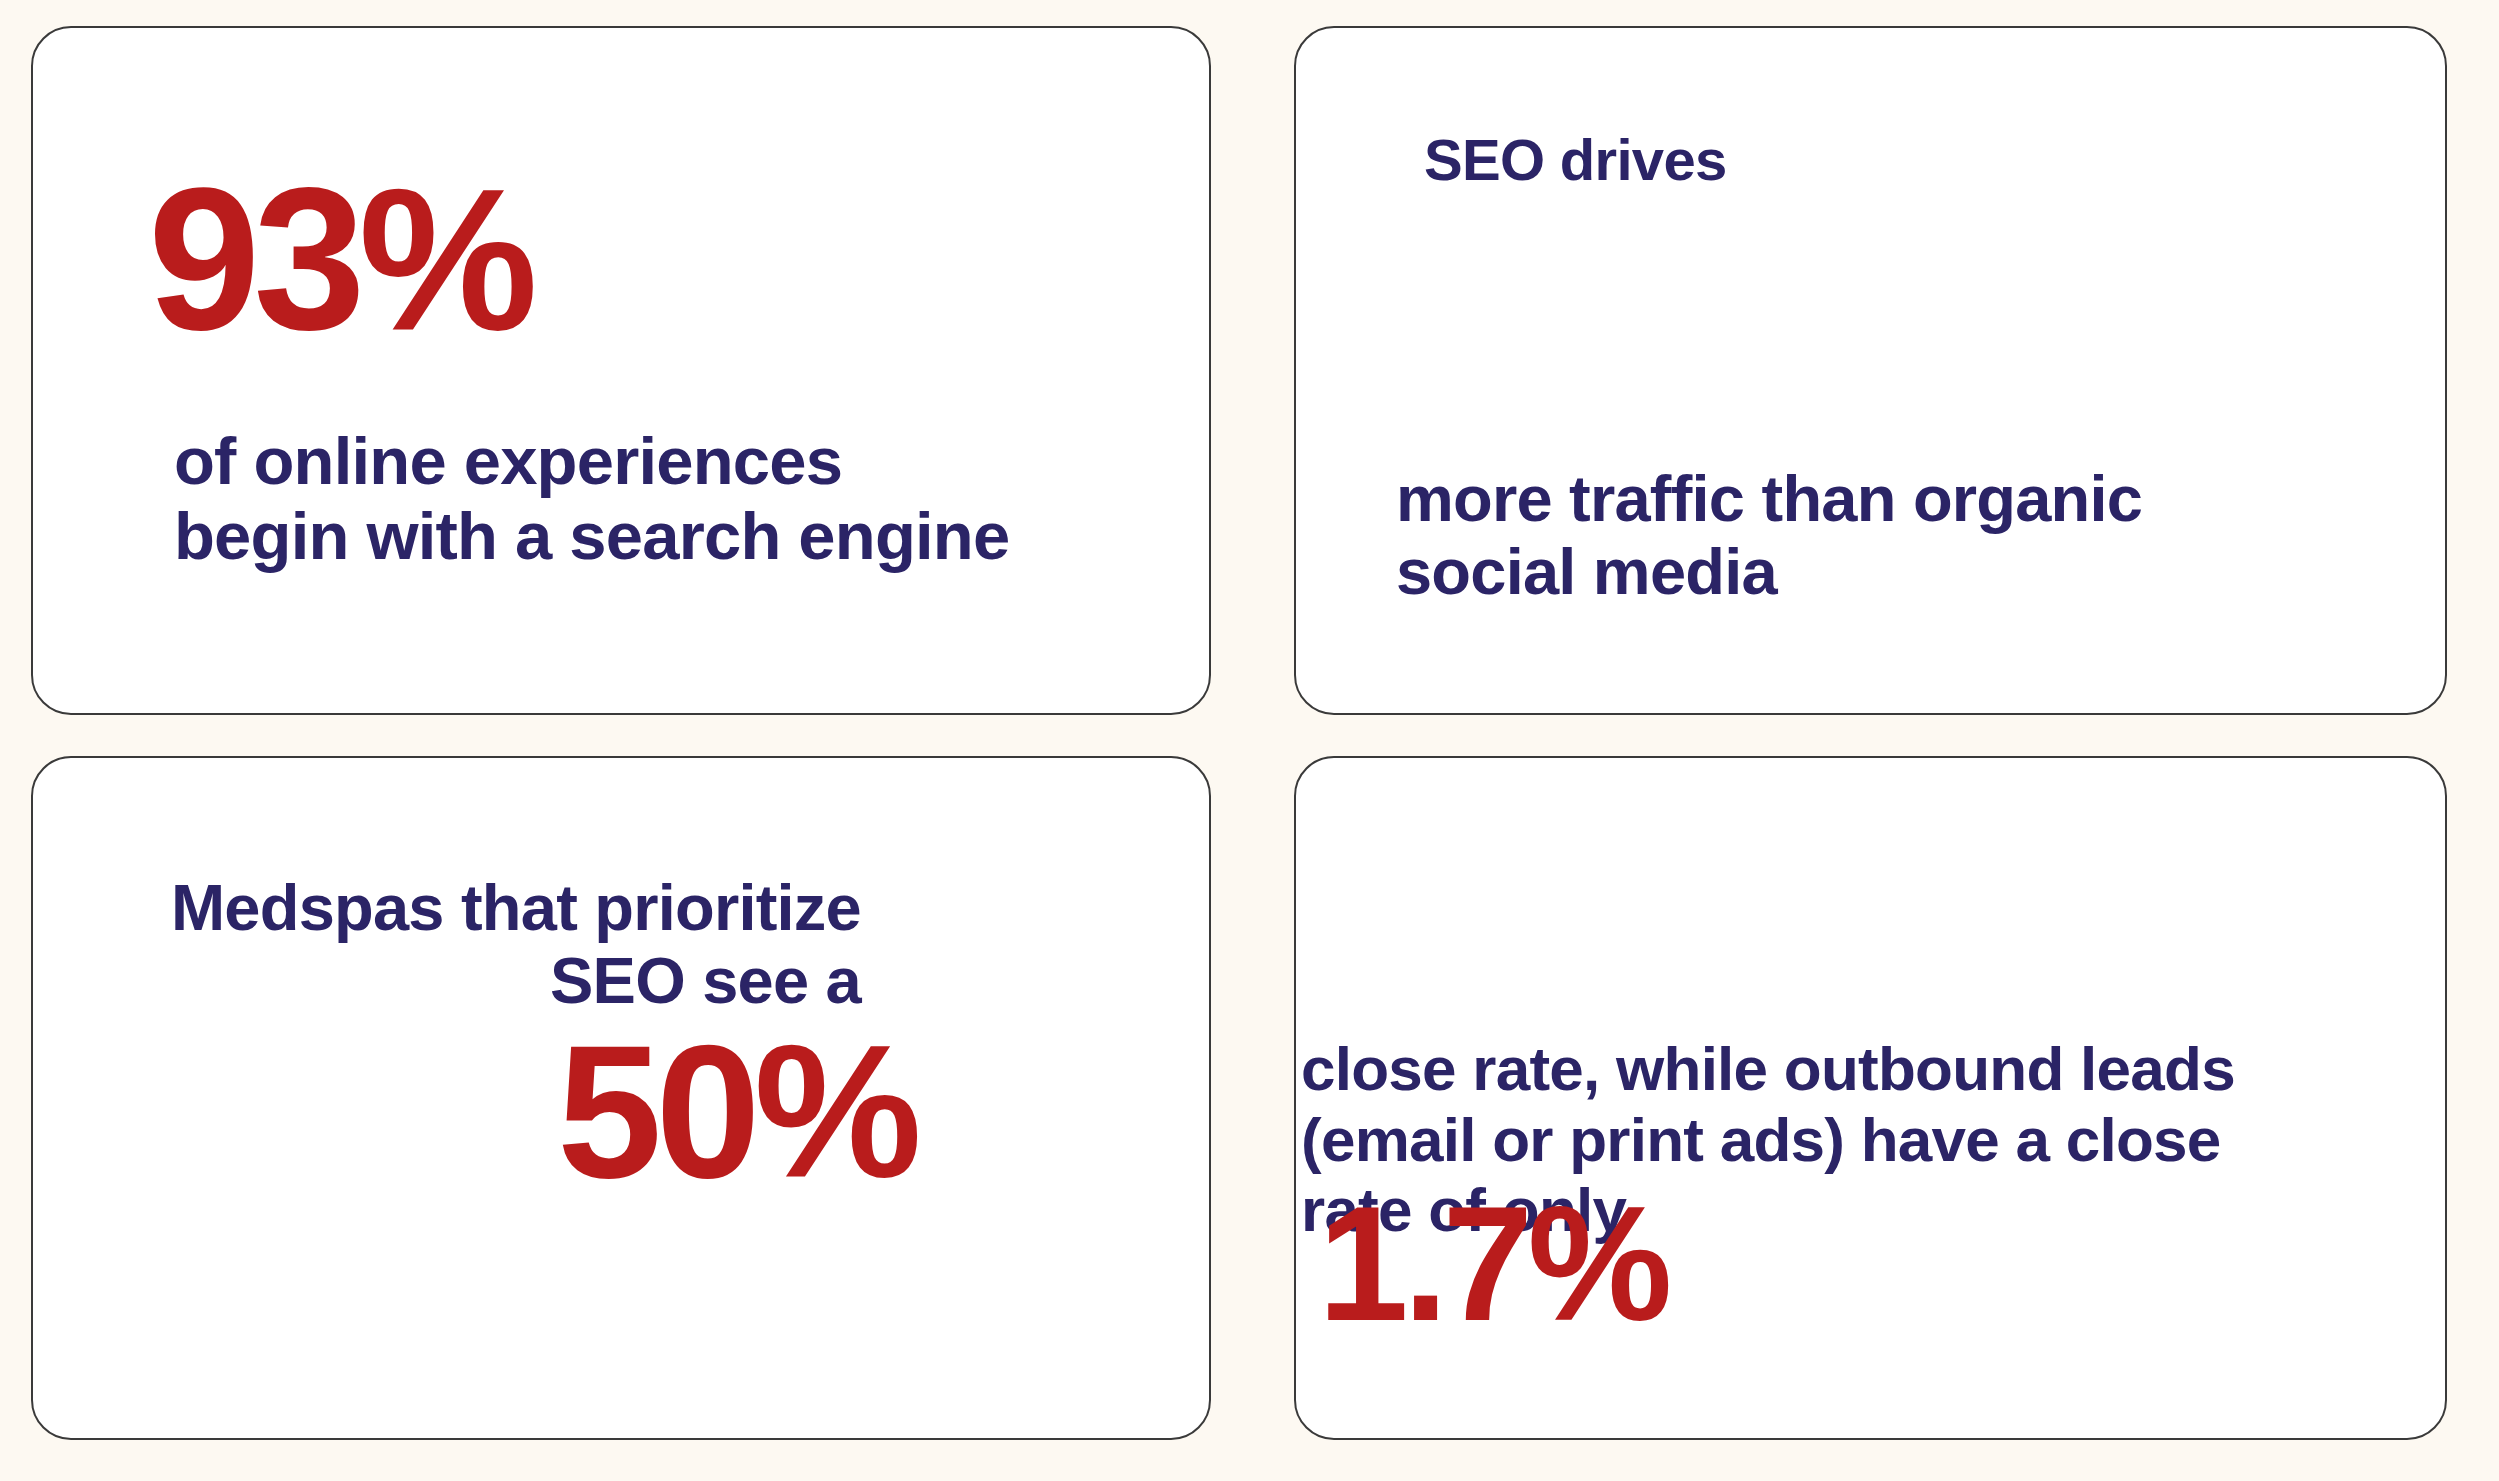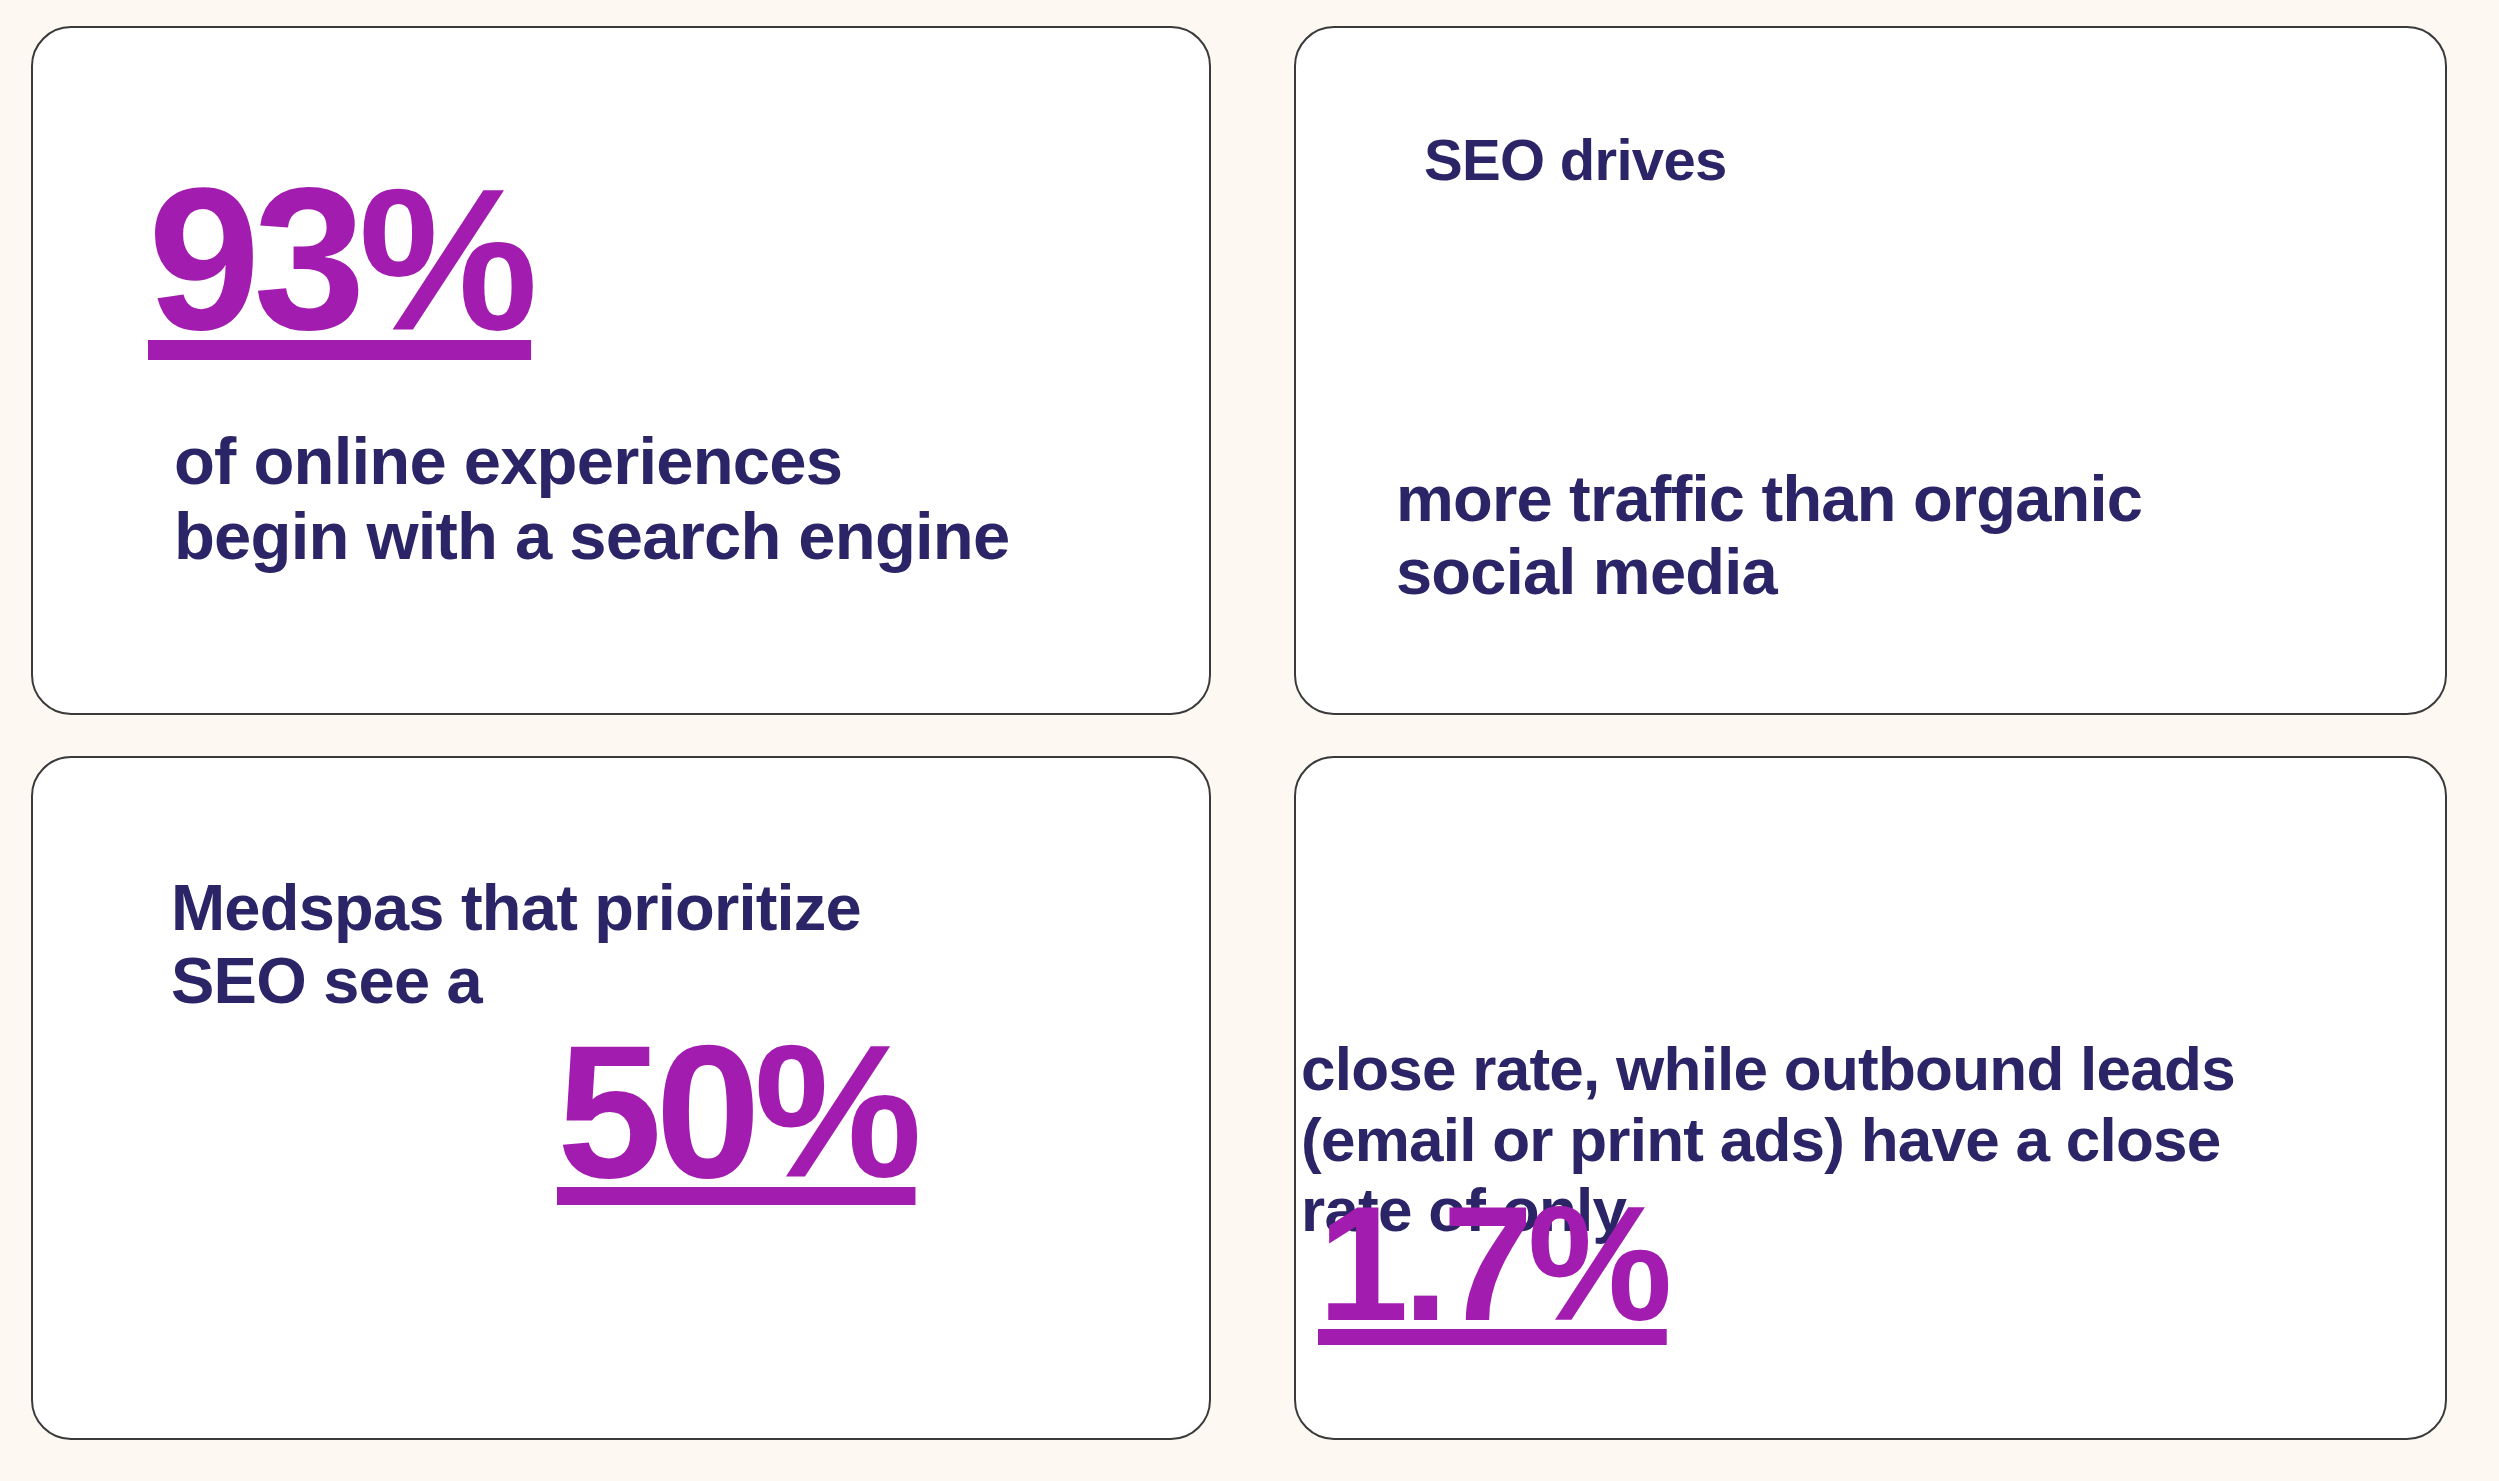--- a/index.html
+++ b/index.html
@@ -38,27 +38,26 @@
   #card-3 { left:31px;   top:756px; width:1180px; height:684px; }
   #card-4 { left:1294px; top:756px; width:1153px; height:684px; }
 
   .card-inner {
     position:absolute;
     inset:0;
   }
 
   
   .big-number {
-    color:#a21caf;
+    color:#b91c1c;
     font-weight:800;
     letter-spacing:-0.035em;
     line-height:0.95;
     display:inline-block;
     white-space:nowrap;
-    text-decoration:underline;
   }
 
   .body-text {
     color:#2B2466;
     font-weight:800;
     letter-spacing:-0.012em;
     line-height:1.12;
     white-space:pre-line;
   }
 
@@ -96,20 +95,21 @@
     top:463px;
     font-size:65px;
   }
 
   
   #c3-lead {
     position:absolute;
     left:171px;
     top:872px;
     font-size:65px;
+    text-align:right;
   }
   #c3-number {
     position:absolute;
     left:557px;
     top:1022px;
     font-size:189px;
   }
   #c3-body {
     position:absolute;
     left:172px;

